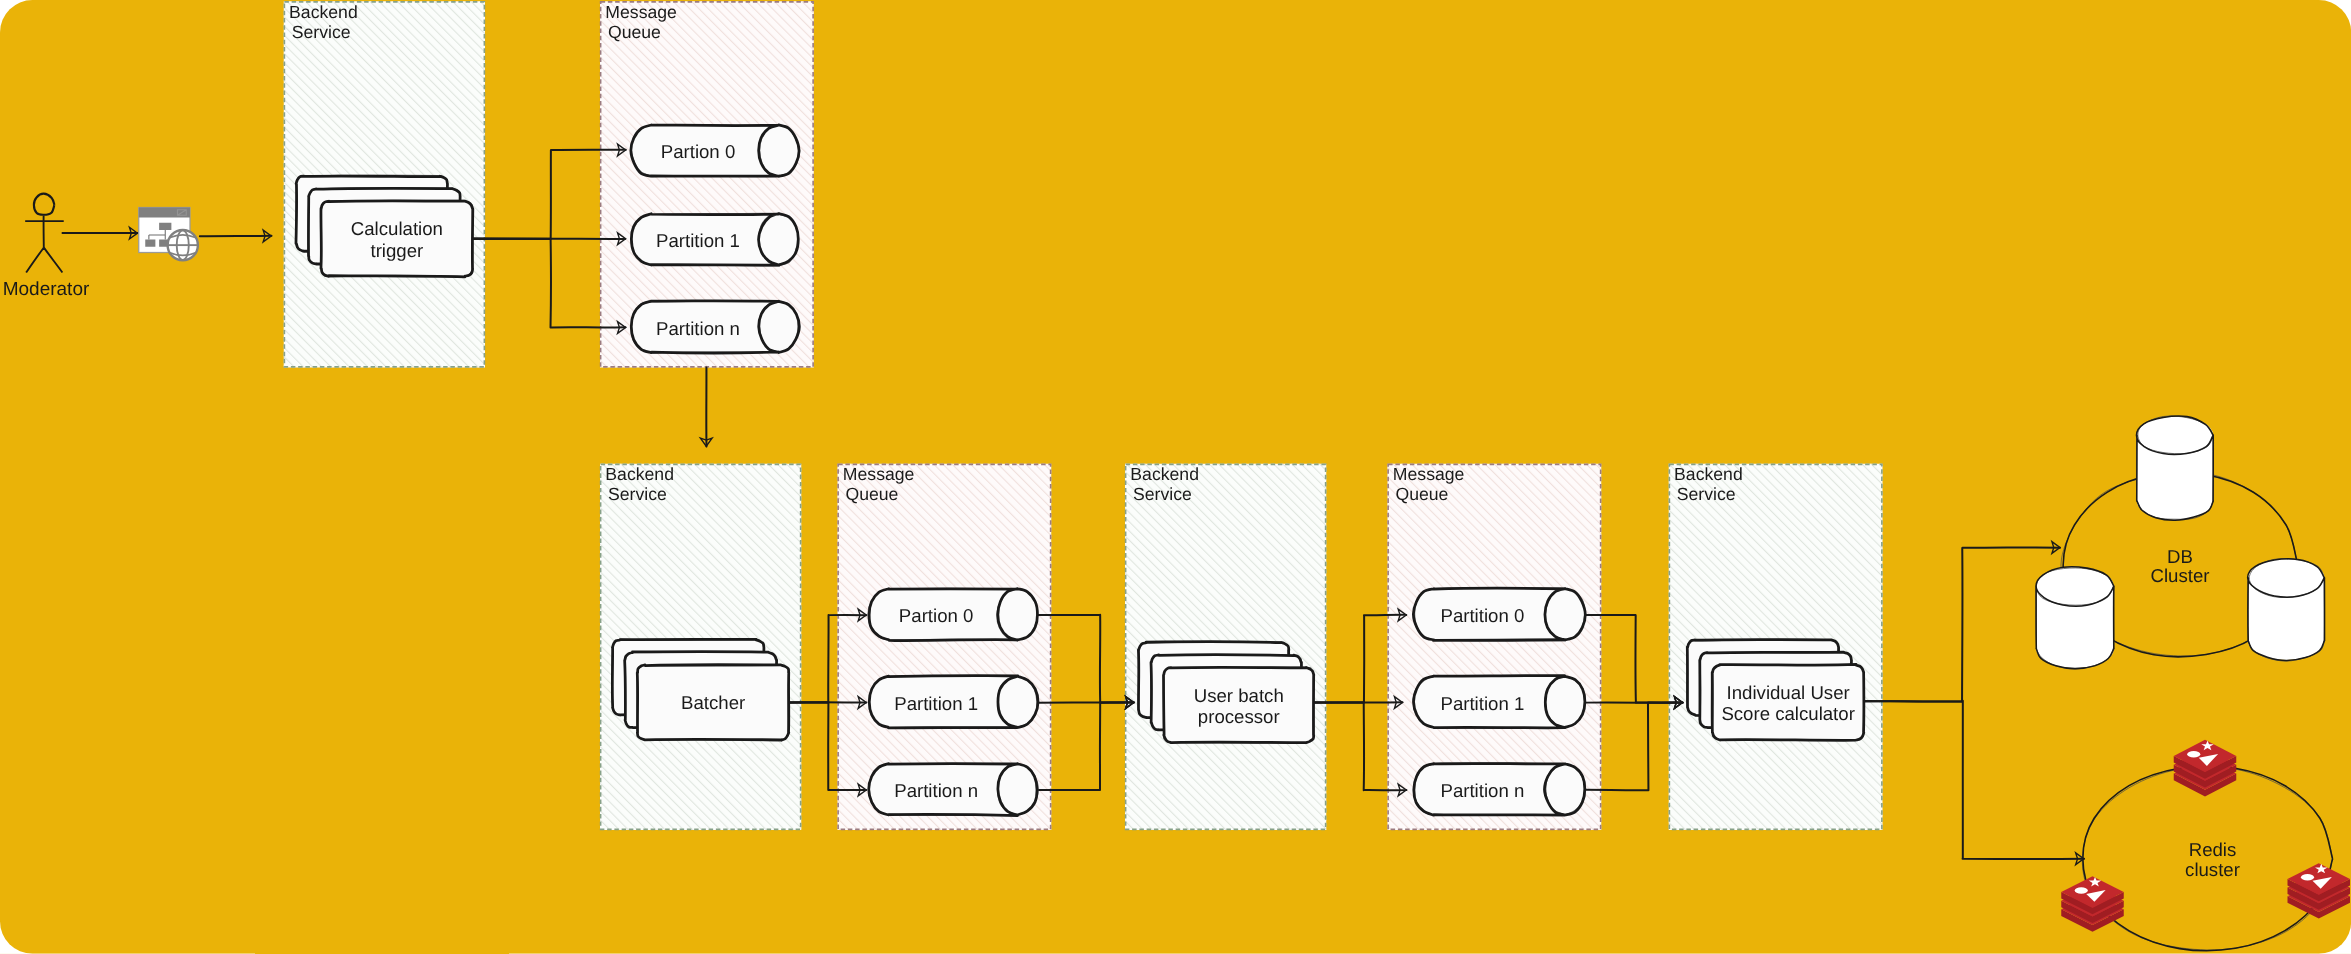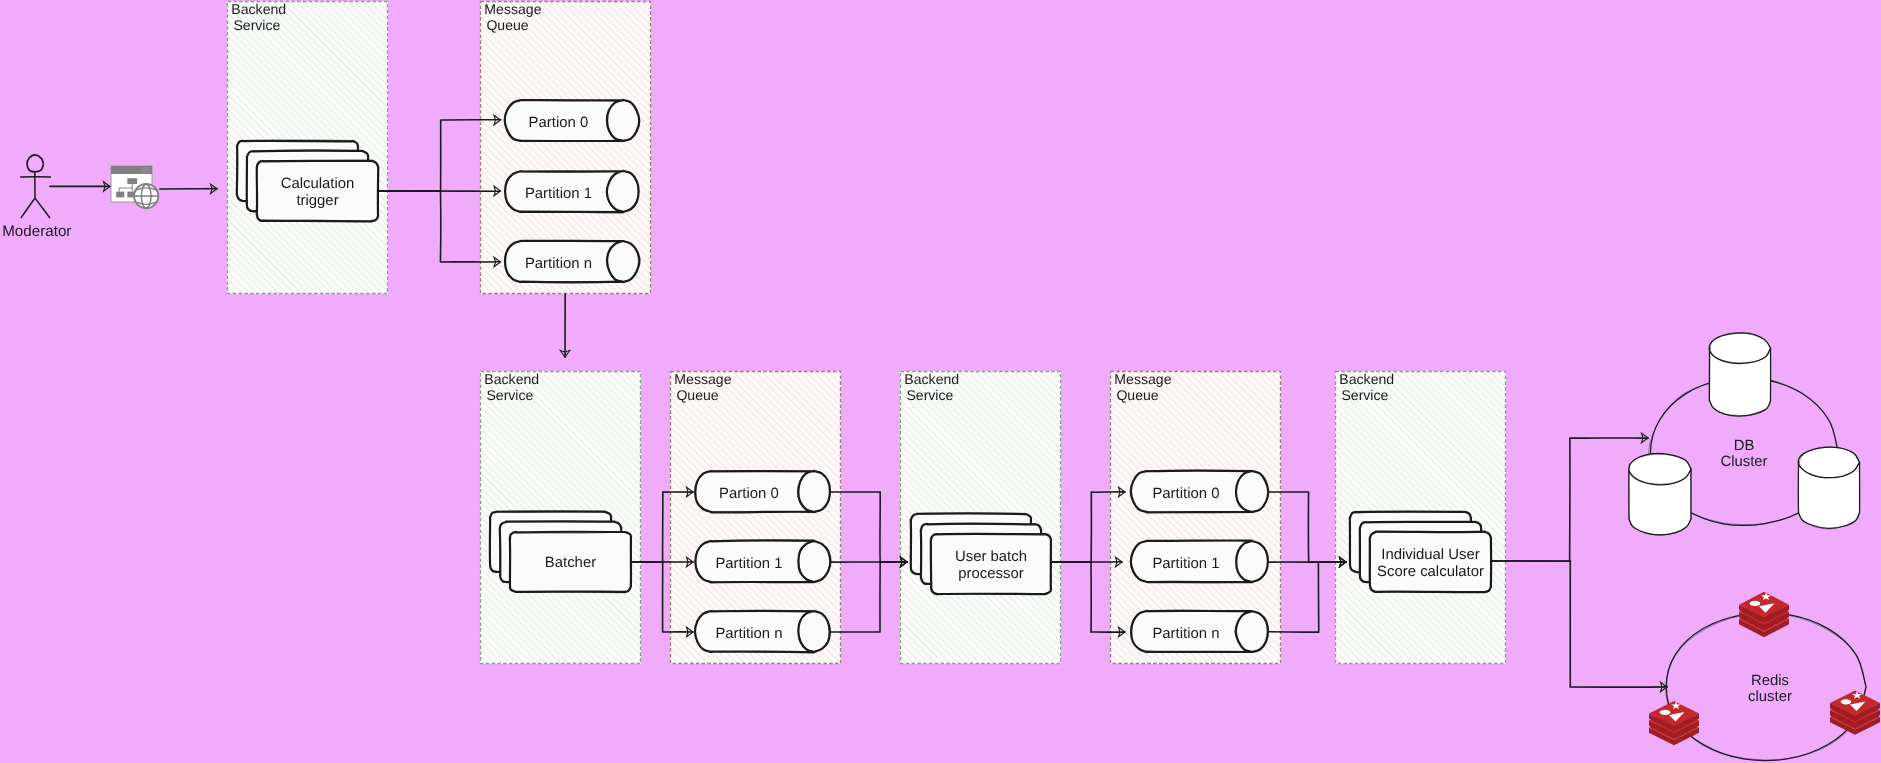--- a/index.html
+++ b/index.html
@@ -1,18 +1,18 @@
 <!DOCTYPE html>
 <html><head>
 <meta charset="utf-8">
 <title>Score calculation architecture</title>
 <style>
   html,body{margin:0;padding:0;background:#ffffff;}
   body{width:1881px;height:763px;overflow:hidden;font-family:"Liberation Sans",sans-serif;-webkit-font-smoothing:antialiased;text-rendering:geometricPrecision;}
-  #canvas{position:relative;width:1881px;height:763px;background:#f0abfc;}
+  #canvas{position:relative;width:1881px;height:763px;background:#eab308;border-radius:26px;}
   svg.diagram{position:absolute;left:0;top:0;width:1881px;height:763px;display:block;}
   text{font-family:"Liberation Sans",sans-serif;fill:#1a1a1a;}
   .shape-label{font-size:14.9px;}
   .group-label{font-size:14.1px;}
   .actor-label{font-size:15.2px;}
 </style>
 </head>
 <body>
 
 <div id="canvas">

